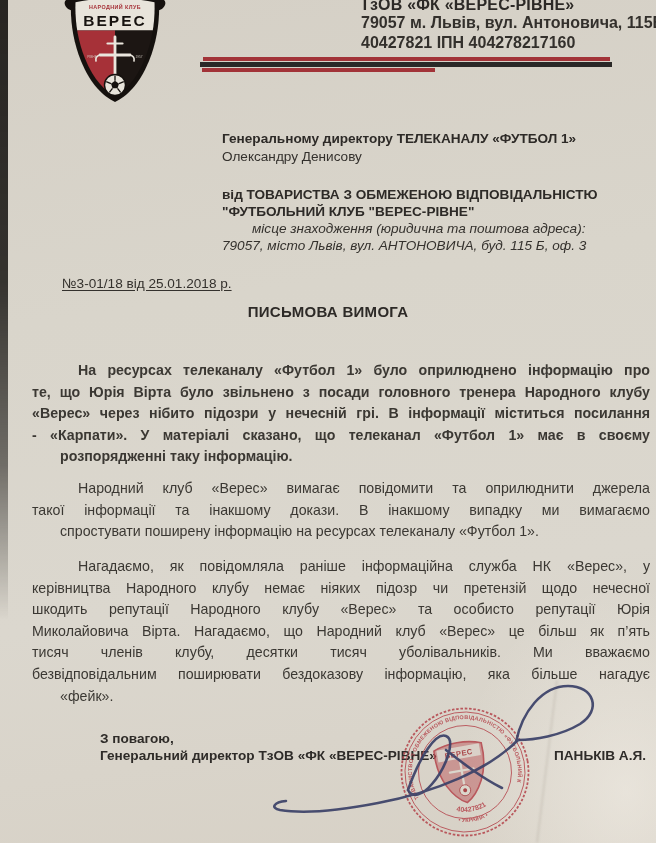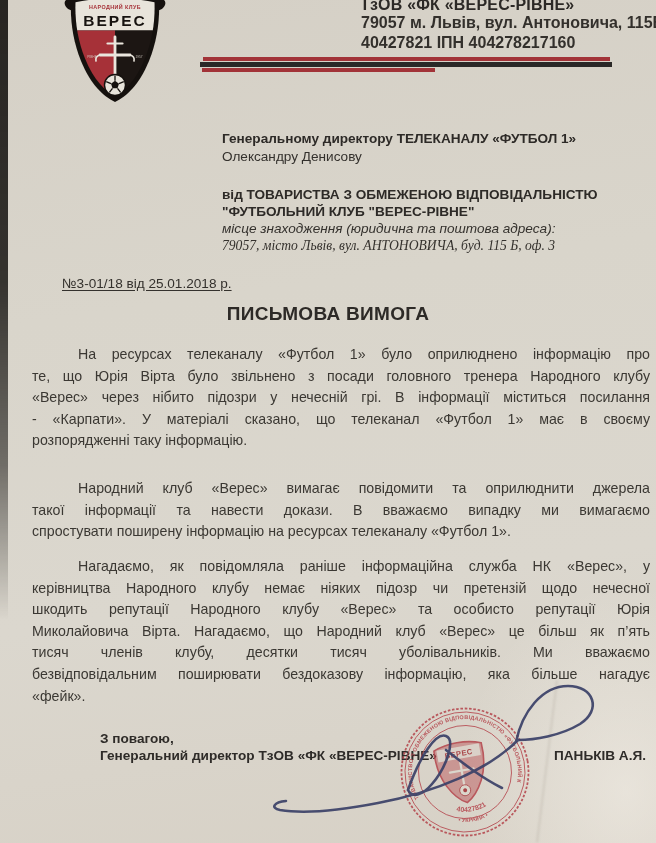--- a/index.html
+++ b/index.html
@@ -24,30 +24,30 @@
   .company-address{top:14px;}
   .company-codes{top:34px;}
   .bar{height:4px;}
   .bar-red1{left:203px;top:56.5px;width:407px;background:#a23338;}
   .bar-black{left:200px;top:61.5px;width:412px;height:5px;background:#2a2827;}
   .bar-red2{left:202px;top:68px;width:233px;height:4.2px;background:#a23338;}
   
   .rc{left:222px;font-size:13.6px;white-space:nowrap;color:#34312d;}
   .rc.b{font-weight:bold;color:#2d2a27;}
   .rc.i{font-style:italic;}
-  .rc1{top:131px;text-align:right;} .rc2{top:148.5px;} .rc3{top:186.5px;} .rc4{top:203.5px;} .rc5{top:221px;} .rc6{top:237.5px;font-family:Liberation Serif, serif;}
+  .rc1{top:131px;text-align:right;} .rc2{top:148.5px;} .rc3{top:186.5px;} .rc4{top:203.5px;} .rc5{top:221px;margin-left:30px;} .rc6{top:237.5px;}
   
   .ref{left:62px;top:276px;font-size:13.6px;color:#34312d;text-decoration:underline;text-underline-offset:2px;white-space:nowrap;}
-  .doc-title{left:0;top:303px;width:656px;text-align:center;font-size:19px;font-weight:bold;color:#2d2a27;letter-spacing:.3px;}
+  .doc-title{left:0;top:303px;width:656px;text-align:center;font-size:15px;font-weight:bold;color:#2d2a27;letter-spacing:.3px;}
   
   .para{left:32px;width:618px;font-size:14.2px;color:#3b3833;}
-  .p1{top:344px;} .p2{top:478px;} .p3{top:556px;}
+  .p1{top:360px;font-weight:bold;} .p2{top:478px;} .p3{top:556px;}
   .jline{height:21.6px;line-height:21.6px;text-align:justify;text-align-last:justify;overflow:hidden;}
   .jline.first{padding-left:46px;}
-  .jline.last{text-align-last:left;}
+  .jline.last{text-align-last:left;margin-left:28px;}
   
   .cl{font-size:13.6px;font-weight:bold;color:#2e2b28;white-space:nowrap;z-index:4;}
   .cl-salut{left:100px;top:731px;}
   .cl-pos{left:100px;top:748px;}
   .cl-name{left:518px;top:748px;padding-left:36px;}
   .stamp{left:398px;top:702px;width:136px;height:141px;z-index:5;}
   .signature{left:250px;top:660px;width:360px;height:185px;z-index:6;}
 </style>
 </head>
 <body>
@@ -115,21 +115,21 @@
   <div class="abs para p1">
     <div class="jline first">На ресурсах телеканалу «Футбол 1» було оприлюднено інформацію про</div>
     <div class="jline">те, що Юрія Вірта було звільнено з посади головного тренера Народного клубу</div>
     <div class="jline">«Верес» через нібито підозри у нечесній грі. В інформації міститься посилання</div>
     <div class="jline">- «Карпати». У матеріалі сказано, що телеканал «Футбол 1» має в своєму</div>
     <div class="jline last">розпорядженні таку інформацію.</div>
   </div>
 
   <div class="abs para p2">
     <div class="jline first">Народний клуб «Верес» вимагає повідомити та оприлюднити джерела</div>
-    <div class="jline">такої інформації та навести докази. В вважаємо випадку ми вимагаємо</div>
+    <div class="jline">такої інформації та інакшому докази. В інакшому випадку ми вимагаємо</div>
     <div class="jline last">спростувати поширену інформацію на ресурсах телеканалу «Футбол 1».</div>
   </div>
 
   <div class="abs para p3">
     <div class="jline first">Нагадаємо, як повідомляла раніше інформаційна служба НК «Верес», у</div>
     <div class="jline">керівництва Народного клубу немає ніяких підозр чи претензій щодо нечесної</div>
     <div class="jline">шкодить репутації Народного клубу «Верес» та особисто репутації Юрія</div>
     <div class="jline">Миколайовича Вірта. Нагадаємо, що Народний клуб «Верес» це більш як п’ять</div>
     <div class="jline">тисяч членів клубу, десятки тисяч уболівальників. Ми вважаємо</div>
     <div class="jline">безвідповідальним поширювати бездоказову інформацію, яка більше нагадує</div>

